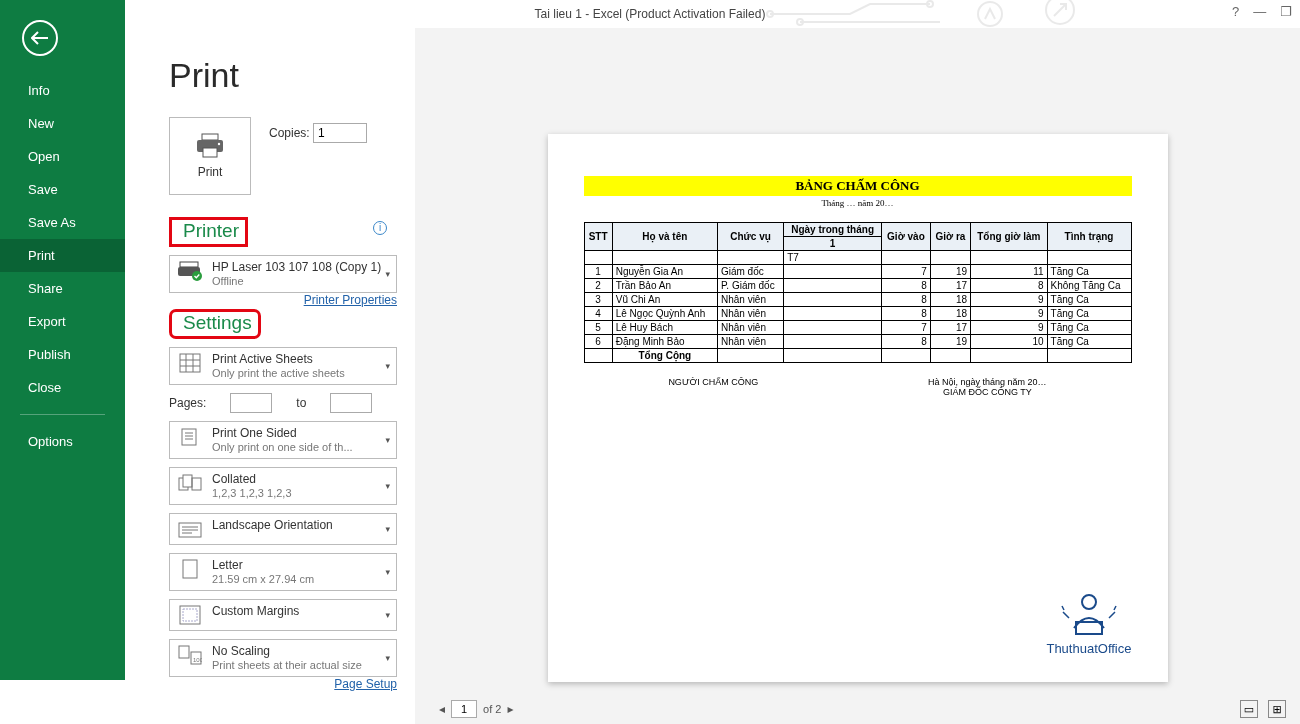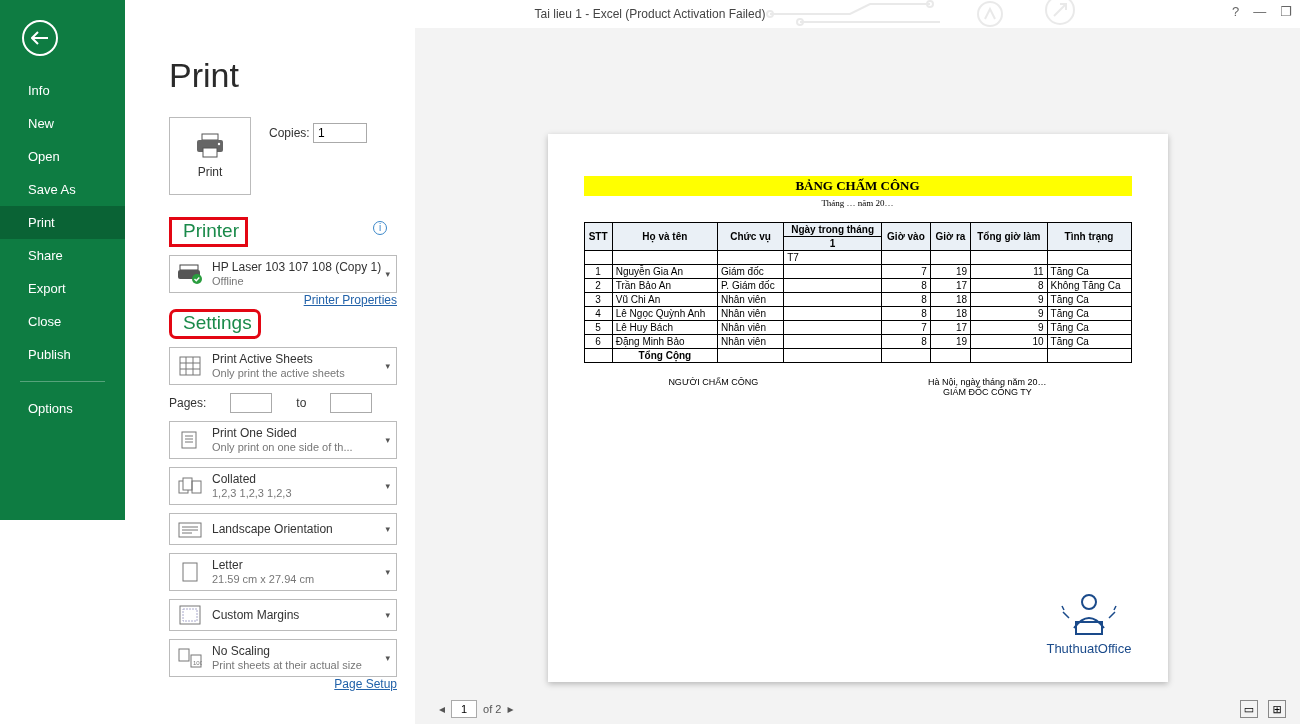--- a/index.html
+++ b/index.html
@@ -5,21 +5,21 @@
 * { margin:0; padding:0; box-sizing:border-box; font-family:"Segoe UI",Arial,sans-serif; }
 body { width:1300px; height:724px; background:#fff; overflow:hidden; position:relative; }
 
 
 .titlebar { height:28px; background:#fff; display:flex; align-items:center; justify-content:center; position:relative; font-size:12px; color:#444; }
 .titlebar .winbtns { position:absolute; right:8px; top:4px; display:flex; gap:14px; color:#666; font-size:13px; }
 .titlebar .winbtns span { cursor:default; }
 .titlebar .deco { position:absolute; right:160px; top:0; opacity:.25; }
 
 
-.sidebar { position:absolute; left:0; top:0; width:125px; height:520px; background:#0e7c42; color:#fff; }
+.sidebar { position:absolute; left:0; top:0; width:125px; height:680px; background:#0e7c42; color:#fff; }
 .backbtn { width:36px; height:36px; border:2px solid #fff; border-radius:50%; margin:20px 0 18px 22px; display:flex; align-items:center; justify-content:center; cursor:pointer; }
 .backbtn svg { fill:#fff; }
 .navitem { padding:9px 0 9px 28px; font-size:13px; cursor:pointer; }
 .navitem.sel { background:#0a6335; }
 .navdiv { height:1px; background:rgba(255,255,255,.3); margin:10px 20px; }
 
 
 .main { position:absolute; left:125px; top:28px; right:0; bottom:0; display:flex; }
 .left { width:290px; padding:28px 0 0 44px; }
 h1.print { font-size:34px; font-weight:300; color:#2a2a2a; margin-bottom:22px; }
@@ -28,21 +28,21 @@
 .printbtn svg { fill:#555; }
 .copies { margin-left:100px; padding-top:6px; font-size:12px; color:#333; }
 .copies input { width:54px; height:20px; border:1px solid #aaa; padding-left:4px; font-size:12px; }
 .clear { clear:both; }
 
 .sectionhdr { font-size:19px; color:#1a8a4a; font-weight:400; margin-top:22px; display:inline-block; }
 .redbox { border:3px solid #e30613; padding:0 6px 2px 11px; }
 
 .info-i { float:right; margin-right:28px; margin-top:26px; width:14px; height:14px; border:1px solid #3a87c9; border-radius:50%; color:#3a87c9; font-size:10px; text-align:center; line-height:12px; cursor:pointer; }
 
-.combo { width:228px; border:1px solid #bbb; margin-top:8px; display:flex; align-items:center; padding:4px 6px; gap:8px; position:relative; cursor:pointer; }
+.combo { width:228px; border:1px solid #bbb; margin-top:8px; display:flex; padding:4px 6px; gap:8px; position:relative; cursor:pointer; }
 .combo .ic { width:28px; height:22px; flex-shrink:0; display:flex; align-items:center; justify-content:center; }
 .combo .txt { font-size:12px; color:#333; line-height:14px; }
 .combo .txt .sub { color:#777; font-size:11px; }
 .combo .drop { position:absolute; right:6px; top:50%; transform:translateY(-50%); font-size:9px; color:#555; }
 
 .link { display:block; text-align:right; width:228px; font-size:12px; color:#2262a9; margin-top:0; cursor:pointer; text-decoration:underline; }
 
 .pages { font-size:12px; color:#333; margin-top:8px; display:flex; align-items:center; gap:24px; }
 .pages input { width:42px; height:20px; border:1px solid #aaa; font-size:12px; padding-left:2px; }
 
@@ -96,26 +96,27 @@
 
 <div class="sidebar">
   <div class="backbtn">
     <svg width="18" height="14" viewBox="0 0 18 14">
         <path d="M7 1 L1 7 L7 13 M1 7 H17" stroke="#fff" stroke-width="2" fill="none"></path>
       </svg>
   </div>
   <div class="navitem">Info</div>
   <div class="navitem">New</div>
   <div class="navitem">Open</div>
+  <div class="navitem">Save</div>
   <div class="navitem">Save As</div>
   <div class="navitem sel">Print</div>
   <div class="navitem">Share</div>
   <div class="navitem">Export</div>
+  <div class="navitem">Publish</div>
   <div class="navitem">Close</div>
-  <div class="navitem">Publish</div>
   <div class="navdiv"></div>
   <div class="navitem">Options</div>
 </div>
 
 <div class="main">
   <div class="left">
     <h1 class="print">Print</h1>
 
     <div class="printbtn">
       <svg width="30" height="26" viewBox="0 0 30 26">

